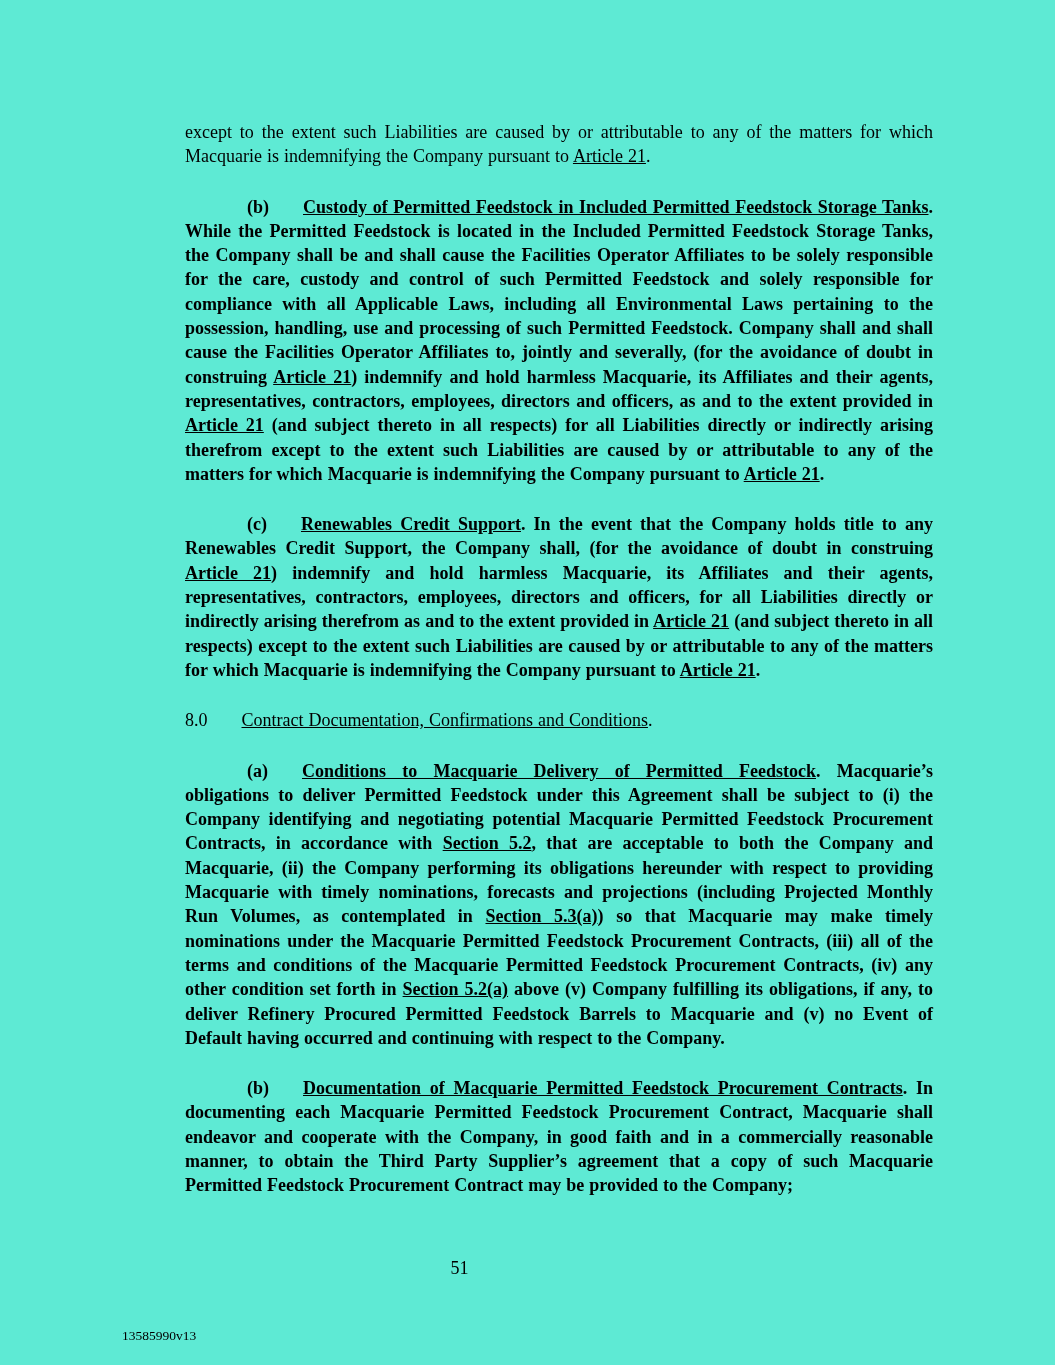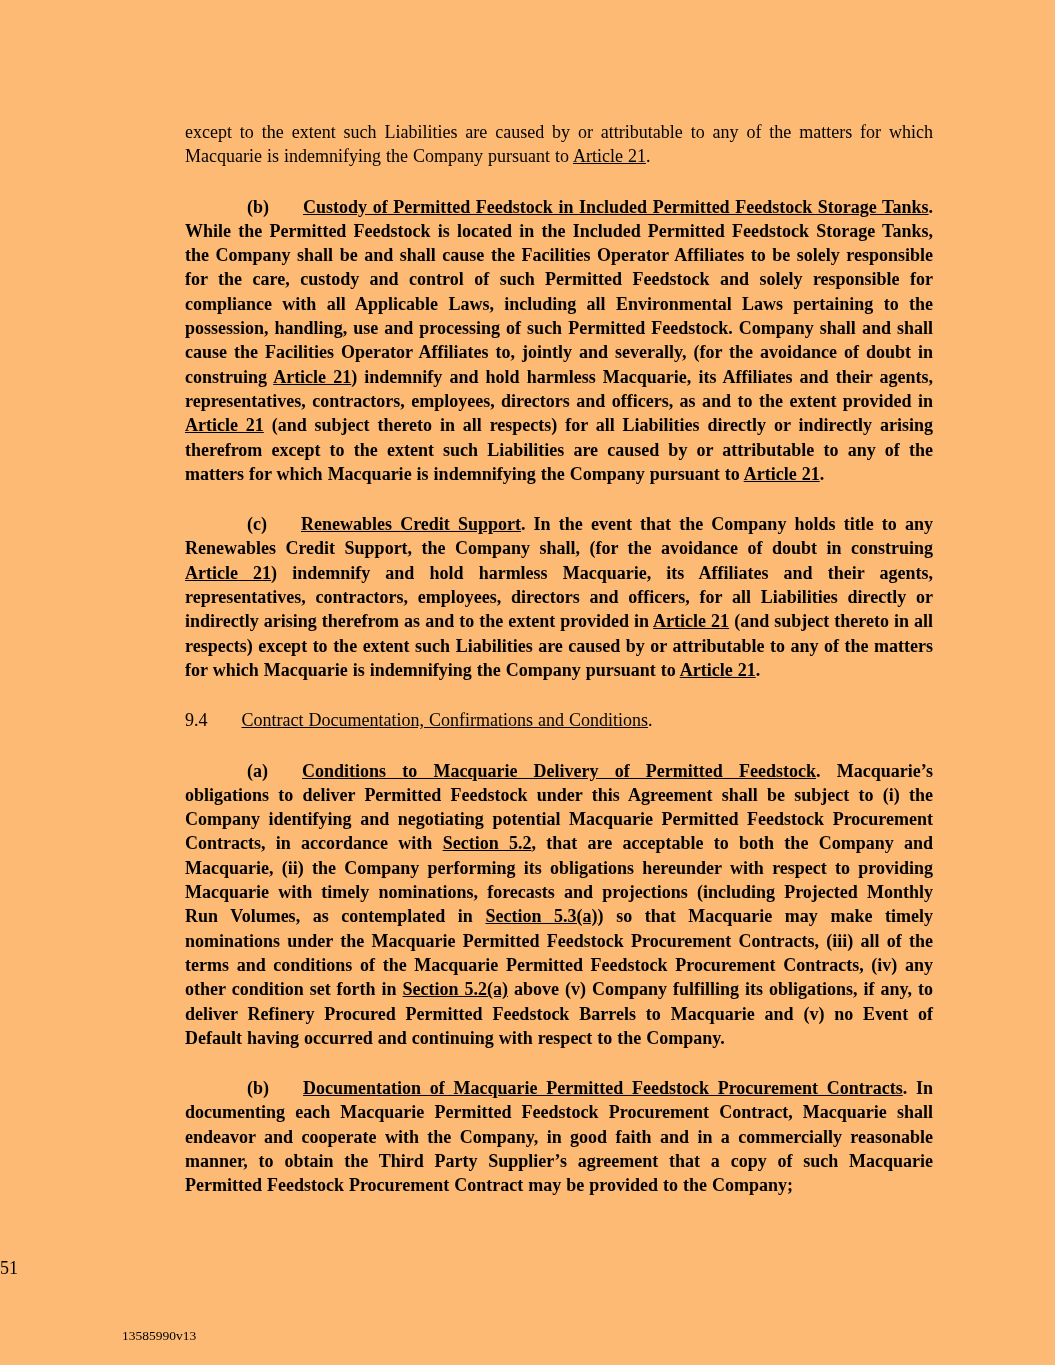--- a/index.html
+++ b/index.html
@@ -4,21 +4,21 @@
 <style>
   html, body {
     margin: 0;
     padding: 0;
     background: #ffffff;
   }
   .page {
     position: relative;
     width: 1055px;
     height: 1365px;
-    background: #fdba74;
+    background: #5eead4;
     font-family: "Liberation Serif", "DejaVu Serif", serif;
     color: #000000;
     overflow: hidden;
   }
   .content {
     position: absolute;
     top: 120px;
     left: 185px;
     width: 748px;
   }
@@ -41,21 +41,21 @@
   }
   .tab {
     display: inline-block;
     width: 34px;
   }
   .page-number {
     position: absolute;
     top: 1258px;
     left: 0;
     width: 919px;
-    text-align: left;
+    text-align: center;
     font-size: 18px;
   }
   .footer-id {
     position: absolute;
     top: 1284px;
     left: 122px;
     font-size: 13.5px;
     margin-top: 44px;
   }
 </style>
@@ -64,21 +64,21 @@
 
 <div class="page">
 
   <div class="content">
     <p class="para"><span class="">except to the extent such Liabilities are caused by or attributable to any of the matters for which Macquarie is indemnifying the Company  pursuant to </span><span class="u">Article 21</span><span class="">.</span></p>
 
     <p class="para indent"><span class="">(b)</span><span class="tab"></span><span class="u">Custody of Permitted Feedstock in Included Permitted Feedstock Storage Tanks</span><span class="">. While the Permitted Feedstock is located in the Included Permitted Feedstock Storage Tanks, the Company shall be and shall cause the Facilities Operator Affiliates to be solely responsible for the care, custody and control of such Permitted Feedstock and solely responsible for compliance with all Applicable Laws, including all Environmental Laws pertaining to the possession, handling, use and processing of such Permitted Feedstock.  Company shall and shall cause the Facilities Operator Affiliates to, jointly and severally, (for the avoidance of doubt in construing </span><span class="u">Article 21</span><span class="">) indemnify and hold harmless Macquarie, its Affiliates and their agents, representatives, contractors, employees, directors and officers, as and to the extent provided in </span><span class="u">Article 21</span><span class=""> (and subject thereto in all respects) for all Liabilities directly or indirectly arising therefrom except to the extent such Liabilities are caused by or attributable to any of the matters for which Macquarie is indemnifying the Company pursuant to </span><span class="u">Article 21</span><span class="">.</span></p>
 
     <p class="para indent"><span class="">(c)</span><span class="tab"></span><span class="u">Renewables Credit Support</span><span class="">.  In the event that the Company holds title to any Renewables Credit Support, the Company shall, (for the avoidance of doubt in construing </span><span class="u">Article 21</span><span class="">) indemnify and hold harmless Macquarie, its Affiliates and their agents, representatives, contractors, employees, directors and officers, for all Liabilities directly or indirectly arising therefrom as and to the extent provided in </span><span class="u">Article 21</span><span class=""> (and subject thereto in all respects) except to the extent such Liabilities are caused by or attributable to any of the matters for which Macquarie is indemnifying the Company pursuant to </span><span class="u">Article 21</span><span class="">.</span></p>
 
-    <p class="para section"><span class="">9.4</span><span class="tab"></span><span class="u">Contract Documentation, Confirmations and Conditions</span><span class="">.</span></p>
+    <p class="para section"><span class="">8.0</span><span class="tab"></span><span class="u">Contract Documentation, Confirmations and Conditions</span><span class="">.</span></p>
 
     <p class="para indent"><span class="">(a)</span><span class="tab"></span><span class="u">Conditions to Macquarie Delivery of Permitted Feedstock</span><span class="">.  Macquarie’s obligations to deliver Permitted Feedstock under this Agreement shall be subject to (i) the Company identifying and negotiating potential Macquarie Permitted Feedstock Procurement Contracts, in accordance with </span><span class="u">Section 5.2</span><span class="">, that are acceptable to both the Company and Macquarie, (ii) the Company performing its obligations hereunder with respect to providing Macquarie with timely nominations, forecasts and projections (including Projected Monthly Run Volumes, as contemplated in </span><span class="u">Section 5.3(a)</span><span class="">) so that Macquarie may make timely nominations under the Macquarie Permitted Feedstock Procurement Contracts, (iii) all of the terms and conditions of the Macquarie Permitted Feedstock Procurement Contracts, (iv) any other condition set forth in </span><span class="u">Section 5.2(a)</span><span class=""> above (v) Company fulfilling its obligations, if any, to deliver Refinery Procured Permitted Feedstock Barrels to Macquarie and (v) no Event of Default having occurred and continuing with respect to the Company.</span></p>
 
     <p class="para indent"><span class="">(b)</span><span class="tab"></span><span class="u">Documentation of Macquarie Permitted Feedstock Procurement Contracts</span><span class="">. In documenting each Macquarie Permitted Feedstock Procurement Contract, Macquarie shall endeavor and cooperate with the Company, in good faith and in a commercially reasonable manner, to obtain the Third Party Supplier’s agreement that a copy of such Macquarie Permitted Feedstock Procurement Contract may be provided to the Company;</span></p>
   </div>
 
   <div class="page-number">51</div>
 
   <div class="footer-id">13585990v13</div>
 

